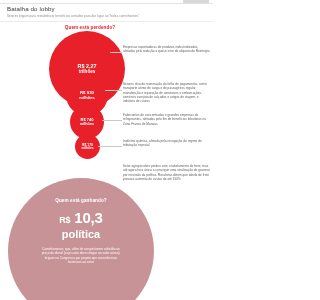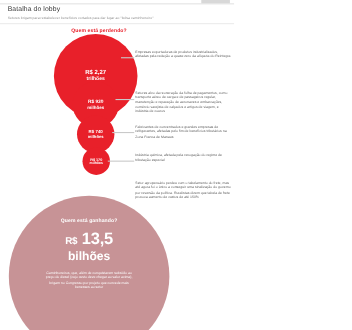--- a/index.html
+++ b/index.html
@@ -175,19 +175,19 @@
   <div class="desc d1">Empresas exportadoras de produtos industrializados, afetadas pela redução a quase zero da alíquota do Reintegra</div>
   <div class="desc d2">Setores alvo da reoneração da folha de pagamentos, como transporte aéreo de carga e de passageiros regular, manutenção e reparação de aeronaves e embarcações, comércio varejista de calçados e artigos de viagem, e indústria de couros</div>
   <div class="desc d3">Fabricantes de concentrados e grandes empresas de refrigerantes, afetadas pelo fim de benefícios tributários na Zona Franca de Manaus</div>
   <div class="desc d4">Indústria química, afetada pela revogação do regime de tributação especial</div>
   <div class="desc d5">Setor agropecuário perdeu com o tabelamento do frete, mas até agora foi o único a conseguir uma sinalização do governo por reversão da política. Ruralistas dizem que tabela de frete provoca aumento de custos de até 150%</div>
 
   <div class="green-circle">
     <div class="g-label">Quem está ganhando?</div>
     <div class="g-amt">
       <span class="cur">R$</span>
-      <span>13,5</span>
+      <span>10,3</span>
     </div>
-    <div class="g-unit">bilhões</div>
+    <div class="g-unit">política</div>
     <div class="g-body">Caminhoneiros, que, além de conquistarem subsídio ao preço do diesel (cujo custo deve chegar ao valor acima), brigam no Congresso por projeto que concede mais benesses ao setor</div>
   </div>
 
 </div>
 
 </body></html>

